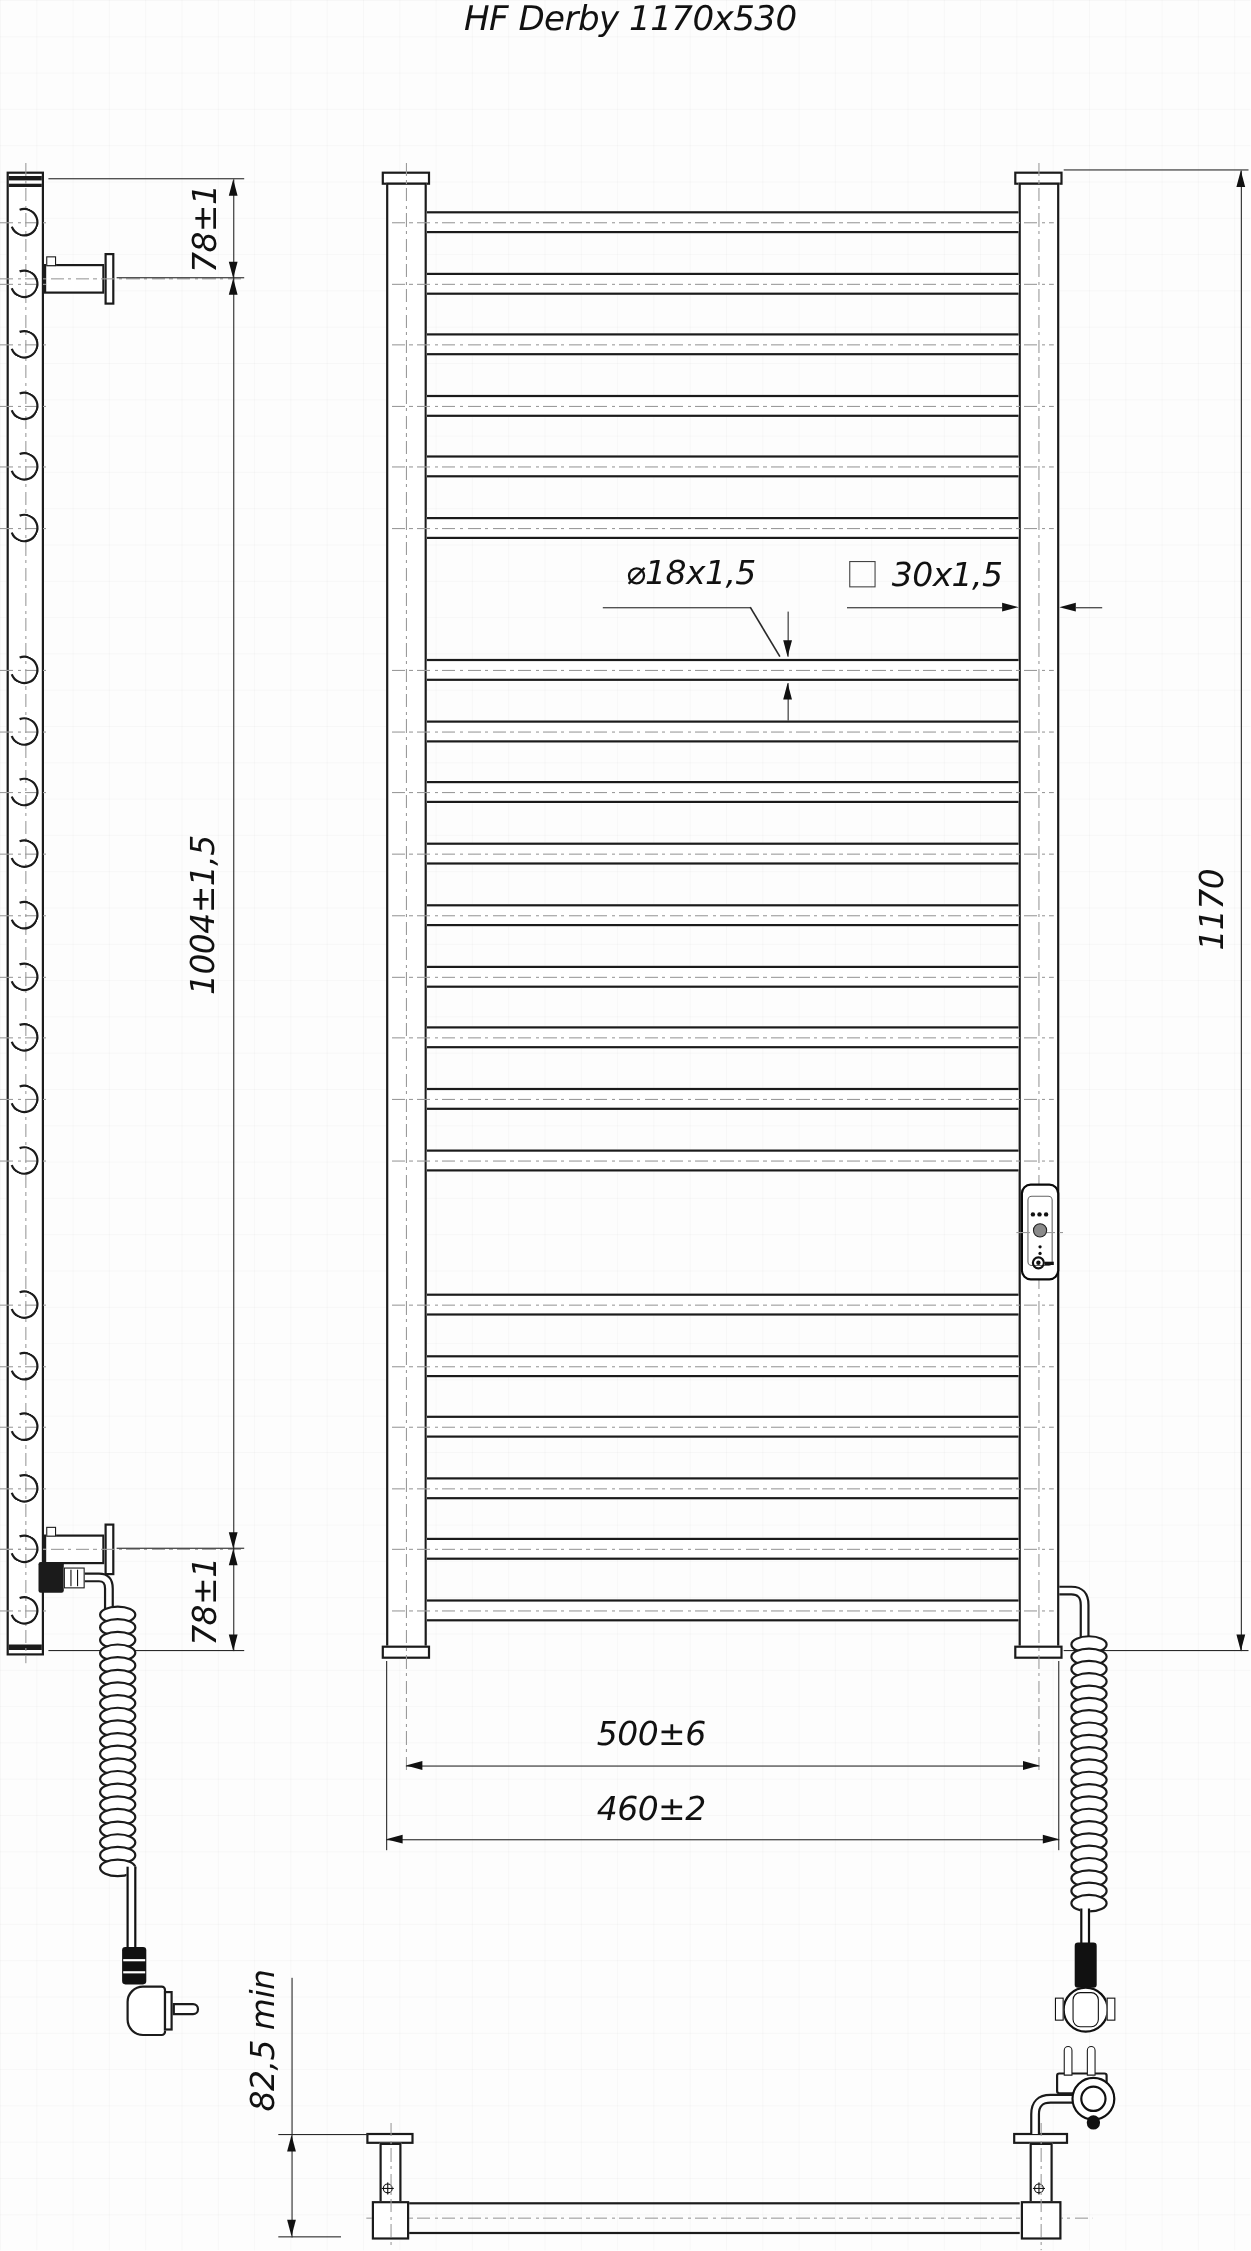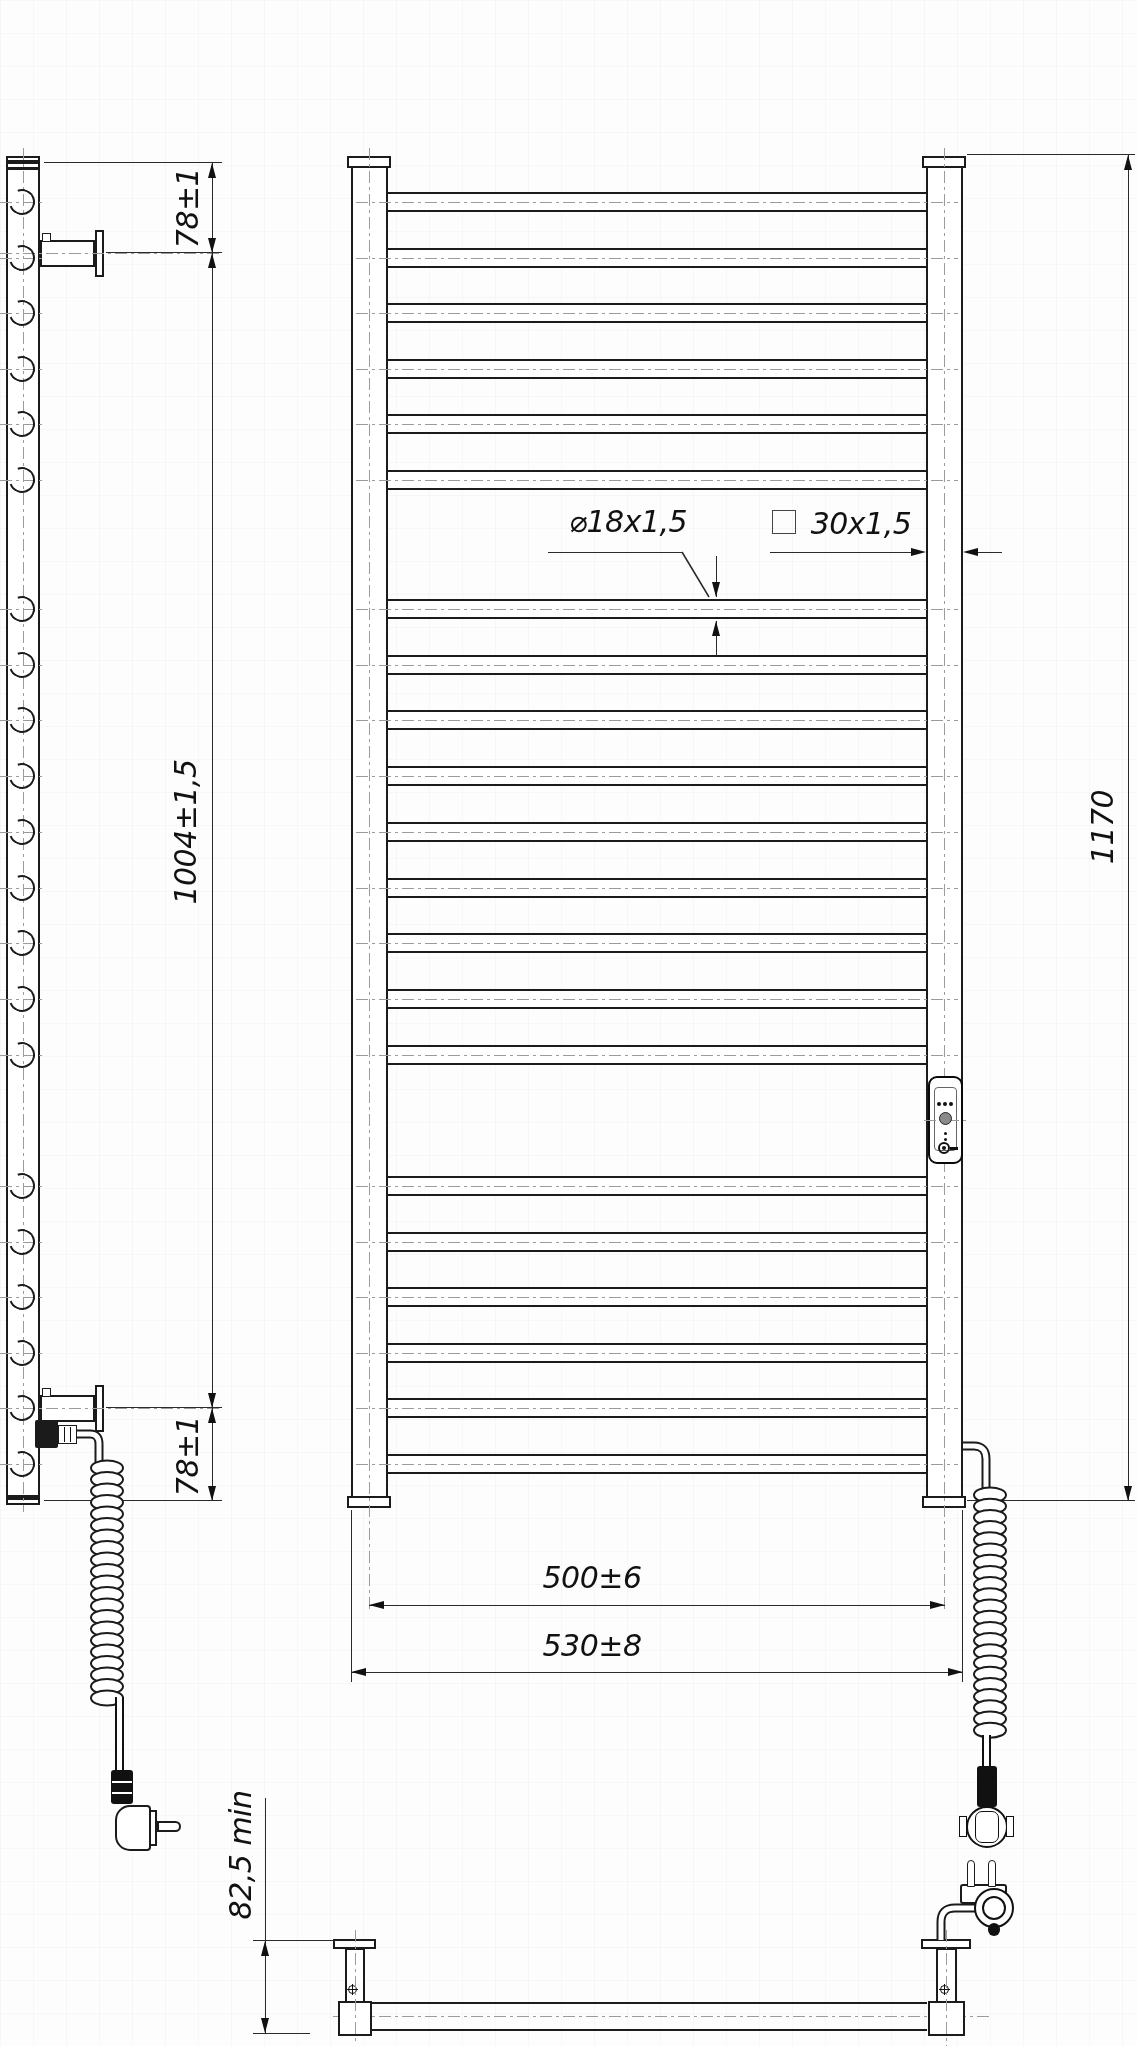--- a/index.html
+++ b/index.html
@@ -29,20 +29,21 @@
   .ar.left{border-top:4px solid transparent;border-bottom:4px solid transparent;border-right:15px solid #111;}
   .ar.right{border-top:4px solid transparent;border-bottom:4px solid transparent;border-left:15px solid #111;}
   .z3{z-index:3;}
   svg.overlay{position:absolute;left:0;top:0;z-index:2;pointer-events:none;}
 </style>
 </head>
 <body>
 
 <div id="canvas">
 
+  <div class="title ctr" style="left:573px;top:17px;">HF Derby 1170x530</div>
 
   <div>
     <div class="ol" style="left:6px;top:156px;width:34px;height:1349px;"></div>
     <div class="fill" style="left:8px;top:160px;width:30px;height:4px;"></div>
     <div class="fill" style="left:8px;top:167px;width:30px;height:3px;"></div>
     <div class="fill" style="left:8px;top:1495px;width:30px;height:5px;"></div>
     <div class="cl-v" style="left:23px;top:148px;height:1364px;"></div>
 
     <div class="ol" style="left:40px;top:240px;width:55px;height:27px;"></div>
     <div class="ol" style="left:95px;top:230px;width:9px;height:47px;"></div>
@@ -131,21 +132,21 @@
     <div class="thin-h" style="left:369px;top:1605px;width:576px;"></div>
     <div class="ar left" style="left:369px;top:1601px;"></div>
     <div class="ar right" style="left:930px;top:1601px;"></div>
     <div class="dim ctr" style="left:592px;top:1577px;">500±6</div>
 
     <div class="thin-v" style="left:351px;top:1510px;height:172px;"></div>
     <div class="thin-v" style="left:962px;top:1510px;height:172px;"></div>
     <div class="thin-h" style="left:351px;top:1672px;width:612px;"></div>
     <div class="ar left" style="left:351px;top:1668px;"></div>
     <div class="ar right" style="left:948px;top:1668px;"></div>
-    <div class="dim ctr" style="left:592px;top:1645px;">530±8</div>
+    <div class="dim ctr" style="left:592px;top:1645px;">460±2</div>
 
     <div class="abs z3" style="left:982px;top:1735px;width:9px;height:33px;border-left:2px solid #111;border-right:2px solid #111;background:#fff;box-sizing:border-box;"></div>
     <div class="abs z3" style="left:977px;top:1766px;width:20px;height:41px;background:#111;border-radius:3px;"></div>
     <div class="abs z3" style="left:966px;top:1806px;width:42px;height:42px;border:2px solid #111;border-radius:50%;background:#fff;box-sizing:border-box;"></div>
     <div class="abs z3" style="left:959px;top:1816px;width:8px;height:21px;border:1.5px solid #111;background:#fff;box-sizing:border-box;"></div>
     <div class="abs z3" style="left:1006px;top:1816px;width:8px;height:21px;border:1.5px solid #111;background:#fff;box-sizing:border-box;"></div>
     <div class="abs z3" style="left:975px;top:1811px;width:24px;height:32px;border:1.5px solid #111;border-radius:7px;box-sizing:border-box;"></div>
   </div>
 
   <div>

